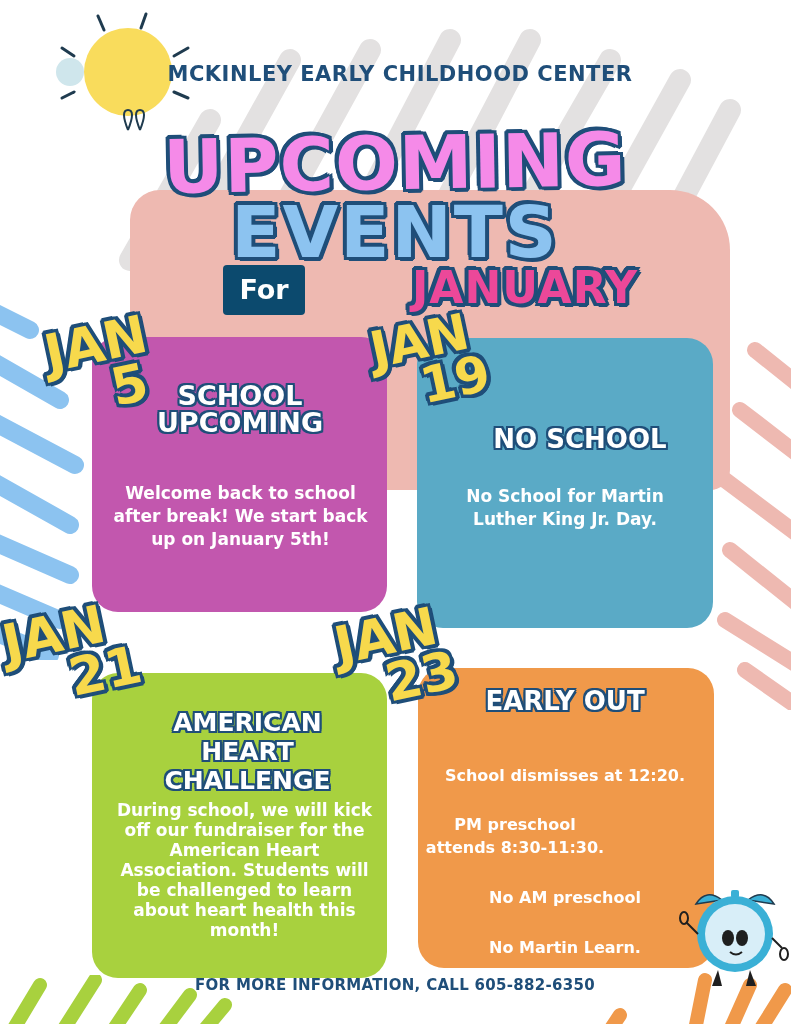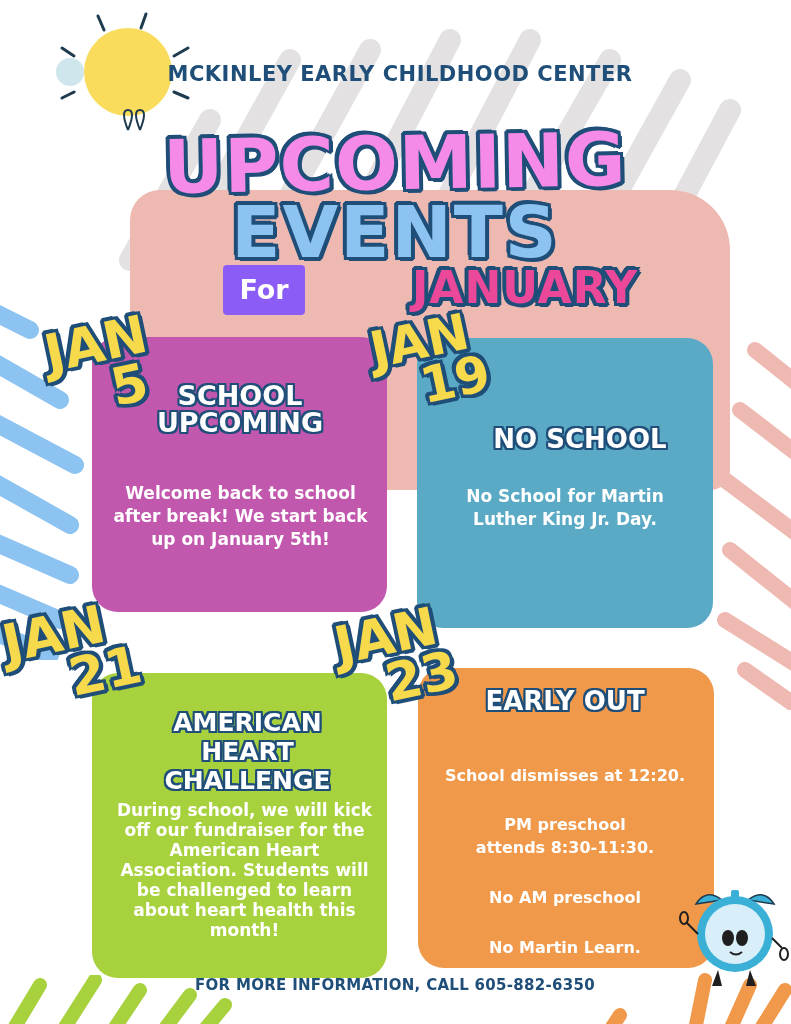--- a/index.html
+++ b/index.html
@@ -96,21 +96,21 @@
     <path d="M92 120 q-8 -20 0 -20 q8 0 0 20" stroke="#1f3b4f" stroke-width="2" fill="none"></path>
   </svg>
 </div>
 
 <div class="abs" style="left:135px;top:62px;width:530px;text-align:center;color:#1f4e79;font-weight:bold;font-size:21px;letter-spacing:0.5px;">MCKINLEY EARLY CHILDHOOD CENTER</div>
 
 <div class="abs outline" style="left:95px;top:120px;width:600px;text-align:center;color:#f58ae8;font-weight:900;font-size:74px;letter-spacing:1px;transform:rotate(-1deg);">UPCOMING</div>
 
 <div class="abs outline" style="left:195px;top:190px;width:400px;text-align:center;color:#8cc3f0;font-weight:900;font-size:72px;letter-spacing:2px;">EVENTS</div>
 
-<div class="abs" style="left:223px;top:265px;width:82px;height:50px;background:#8b5cf6;border-radius:4px;color:#fff;font-weight:bold;font-size:27px;line-height:50px;text-align:center;">For</div>
+<div class="abs" style="left:223px;top:265px;width:82px;height:50px;background:#0c4a6e;border-radius:4px;color:#fff;font-weight:bold;font-size:27px;line-height:50px;text-align:center;">For</div>
 
 <div class="abs outline" style="left:360px;top:262px;width:330px;text-align:center;color:#ec4899;font-weight:900;font-size:44px;letter-spacing:1px;">JANUARY</div>
 
 <div class="card" style="left:92px;top:337px;width:295px;height:275px;background:#c257ae;"></div>
 <div class="date outline" style="left:60px;top:330px;font-size:52px;">
   <div>JAN</div>
   <div style="padding-left:58px;">5</div>
 </div>
 <div class="title outline-sm" style="left:150px;top:382px;width:180px;font-size:27px;">
   <div>SCHOOL</div>
@@ -139,21 +139,21 @@
 <div class="card-body" style="left:112px;top:800px;width:265px;line-height:20px;">During school, we will kick off our fundraiser for the American Heart Association. Students will be challenged to learn about heart health this month!</div>
 
 <div class="card" style="left:418px;top:668px;width:296px;height:300px;background:#f0994a;"></div>
 <div class="date outline" style="left:350px;top:622px;font-size:52px;">
   <div>JAN</div>
   <div style="padding-left:42px;">23</div>
 </div>
 <div class="title outline-sm" style="left:440px;top:688px;width:250px;font-size:26px;">EARLY OUT</div>
 <div class="card-body" style="left:420px;top:764px;width:290px;font-size:16px;">
   <div>School dismisses at 12:20.</div>
-  <div style="margin-top:26px;width:190px;margin-left:50px;">PM preschool attends 8:30-11:30.</div>
+  <div style="margin-top:26px;width:190px;">PM preschool attends 8:30-11:30.</div>
   <div style="margin-top:27px;">No AM preschool</div>
   <div style="margin-top:27px;">No Martin Learn.</div>
 </div>
 
 <div class="abs" style="left:678px;top:882px;width:113px;height:110px;">
   <svg width="113" height="110" viewBox="0 0 113 110">
     <path d="M18 22 q10 -16 26 -4 z" fill="#3ab0d6" stroke="#1f3b4f" stroke-width="1.5"></path>
     <path d="M70 18 q16 -12 26 4 z" fill="#3ab0d6" stroke="#1f3b4f" stroke-width="1.5"></path>
     <rect x="53" y="8" width="8" height="8" rx="2" fill="#3ab0d6"></rect>
     <circle cx="57" cy="52" r="38" fill="#3ab0d6"></circle>

